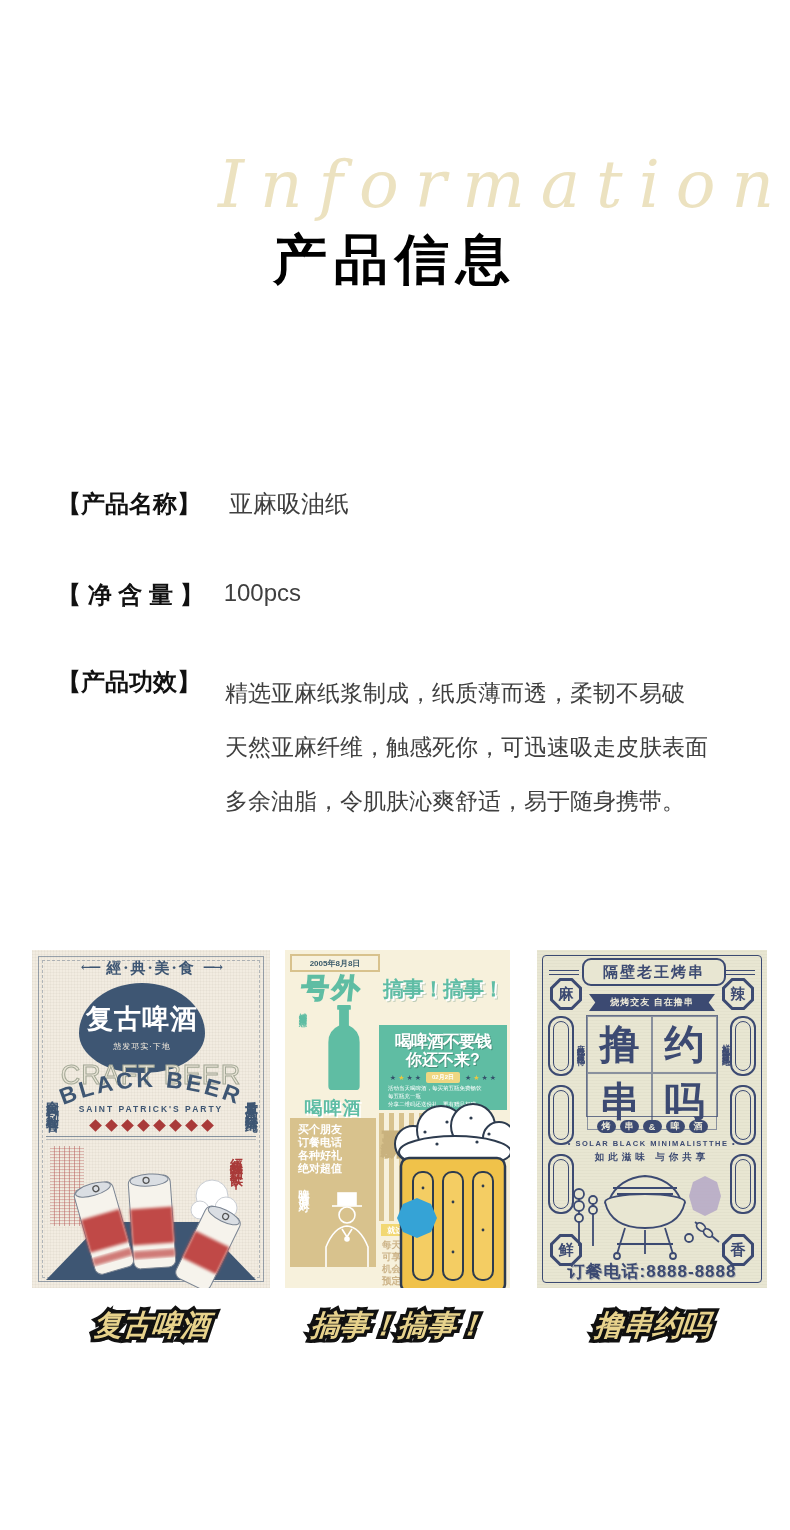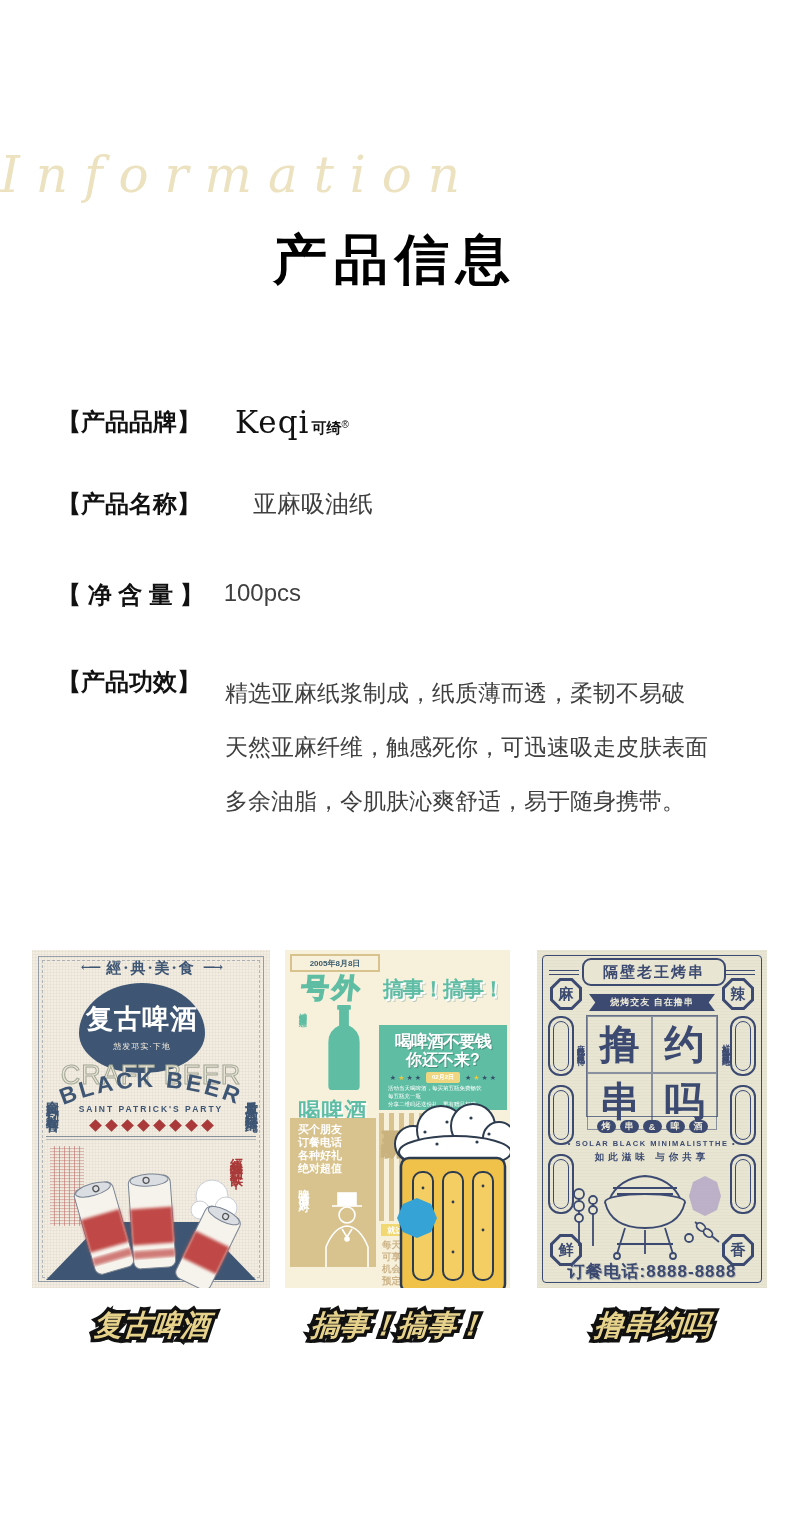--- a/index.html
+++ b/index.html
@@ -1,36 +1,36 @@
 <!DOCTYPE html>
 <html><head>
 <meta charset="utf-8">
 <style>
   html,body{margin:0;padding:0;background:#fff;}
   .page{position:relative;width:790px;height:1530px;background:#fff;overflow:hidden;
         font-family:"Liberation Sans",sans-serif;color:#141414;}
   .abs{position:absolute;}
 
   
-  .watermark{left:0;right:0;top:146px;text-align:left;
+  .watermark{left:0;right:0;top:146px;text-align:right;
     font-family:"DejaVu Serif",serif;font-style:italic;font-weight:400;
-    font-size:50px;letter-spacing:16px;color:#ece2c0;white-space:nowrap;}
+    font-size:66px;letter-spacing:16px;color:#ece2c0;white-space:nowrap;}
   .page-title{left:0;right:0;top:224px;text-align:center;
     font-size:54px;font-weight:700;letter-spacing:7px;color:#000;}
 
   
   .spec-label{font-size:24px;font-weight:700;color:#111;white-space:nowrap;}
   .spec-value{font-size:24px;color:#3f3f3f;white-space:nowrap;}
   .row-brand{left:57px;top:406px;display:flex;align-items:center;}
   .logo{margin-left:34px;display:flex;align-items:flex-end;}
   .logo-main{font-family:"DejaVu Serif",serif;font-size:31px;color:#111;letter-spacing:1px;line-height:1;}
   .logo-sub{font-size:15px;font-weight:700;color:#111;margin-left:2px;line-height:1.4;}
   .logo-reg{font-size:10px;color:#111;vertical-align:top;position:relative;top:-8px;}
   .row-name{left:57px;top:488px;display:flex;}
-  .row-name .spec-value{margin-left:52px;}
+  .row-name .spec-value{margin-left:28px;}
   .row-net{left:57px;top:579px;display:flex;}
   .row-net .spec-value{margin-left:20px;}
   .row-effect{left:57px;top:666px;display:flex;}
   .effect-lines{margin-left:24px;}
   .effect-lines div{font-size:23px;color:#3f3f3f;line-height:54px;white-space:nowrap;}
 
   
   .poster{top:950px;height:338px;overflow:hidden;}
 
   
@@ -74,21 +74,21 @@
   .p2-haowai{left:5px;top:20px;width:86px;height:30px;text-align:center;
      font-size:27px;font-weight:900;letter-spacing:4px;color:#eef5ee;
      -webkit-text-stroke:1.5px #5fbda3;transform:skewX(-6deg);white-space:nowrap;}
   .p2-title{left:94px;top:6px;width:128px;height:66px;display:flex;align-items:center;justify-content:center;
      font-size:21px;font-weight:900;letter-spacing:-1px;color:#5fbda5;white-space:nowrap;
      text-shadow:2px 2px 0 #fff,3px 3px 0 rgba(90,140,120,.35);}
   .p2-bottlecell{left:5px;top:52px;width:86px;height:92px;}
   .p2-bottleside{left:6px;top:4px;height:84px;writing-mode:vertical-rl;
      color:#5fbda3;font-size:8px;font-weight:700;letter-spacing:1px;}
   .p2-bottle{left:32px;top:2px;width:44px;height:88px;}
-  .p2-teal3d{left:5px;top:146px;width:86px;text-align:center;font-size:22px;font-weight:900;
+  .p2-teal3d{left:5px;top:146px;width:86px;text-align:center;font-size:18px;font-weight:900;
      color:#5fbda5;letter-spacing:1px;text-shadow:1.5px 1.5px 0 #fff;white-space:nowrap;}
   .p2-tan{left:5px;top:168px;width:86px;height:149px;background:#d8c28d;overflow:hidden;}
   .p2-tanlines{left:8px;top:5px;color:#fff;font-weight:900;font-size:11px;line-height:13px;white-space:nowrap;}
   .p2-festival{left:6px;top:62px;height:95px;writing-mode:vertical-rl;color:#fff;
      font-size:11px;font-weight:900;letter-spacing:3px;}
   .p2-man{right:0px;bottom:-2px;width:58px;height:80px;}
   .p2-panel{left:94px;top:75px;width:128px;height:85px;background:#5fbda3;}
   .p2-pl1{left:0;right:0;top:5px;text-align:center;color:#fff;font-weight:900;font-size:17px;
      letter-spacing:-1px;white-space:nowrap;text-shadow:1px 1px 0 rgba(40,90,75,.45);}
   .p2-pl2{left:0;right:0;top:25px;text-align:center;color:#fff;font-weight:900;font-size:16px;
@@ -159,28 +159,20 @@
   .cap1{left:32px;width:238px;} .cap2{left:285px;width:225px;} .cap3{left:537px;width:230px;}
 </style>
 </head>
 <body>
 
 <div class="page">
 
   <div class="abs watermark">Information</div>
   <div class="abs page-title">产品信息</div>
 
-  <div class="abs row-brand">
-    <span class="spec-label">【产品品牌】</span>
-    <span class="logo">
-      <span class="logo-main">Keqi</span>
-      <span class="logo-sub">可绮</span>
-      <span class="logo-reg">®</span>
-    </span>
-  </div>
 
   <div class="abs row-name">
     <span class="spec-label">【产品名称】</span>
     <span class="spec-value">亚麻吸油纸</span>
   </div>
 
   <div class="abs row-net">
     <span class="spec-label">【 净 含 量 】</span>
     <span class="spec-value">100pcs</span>
   </div>

